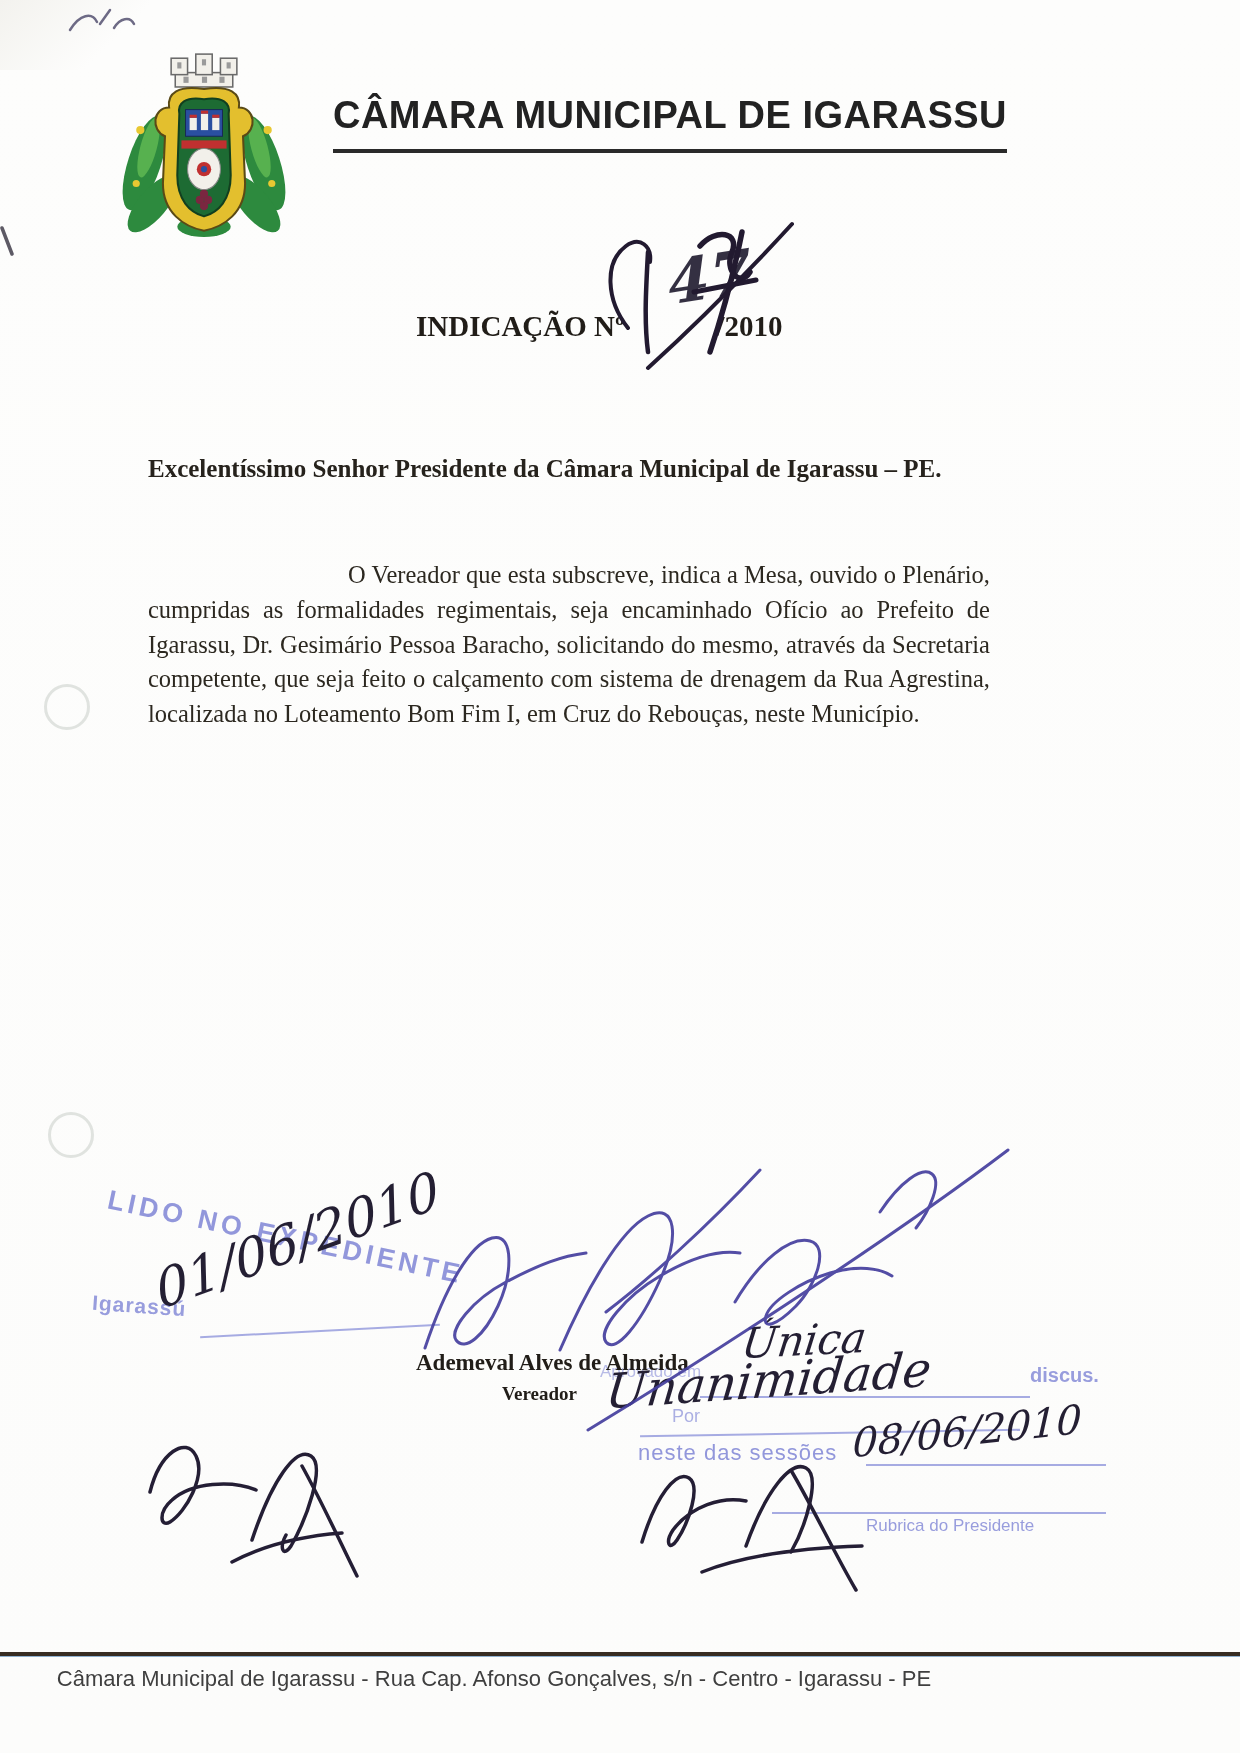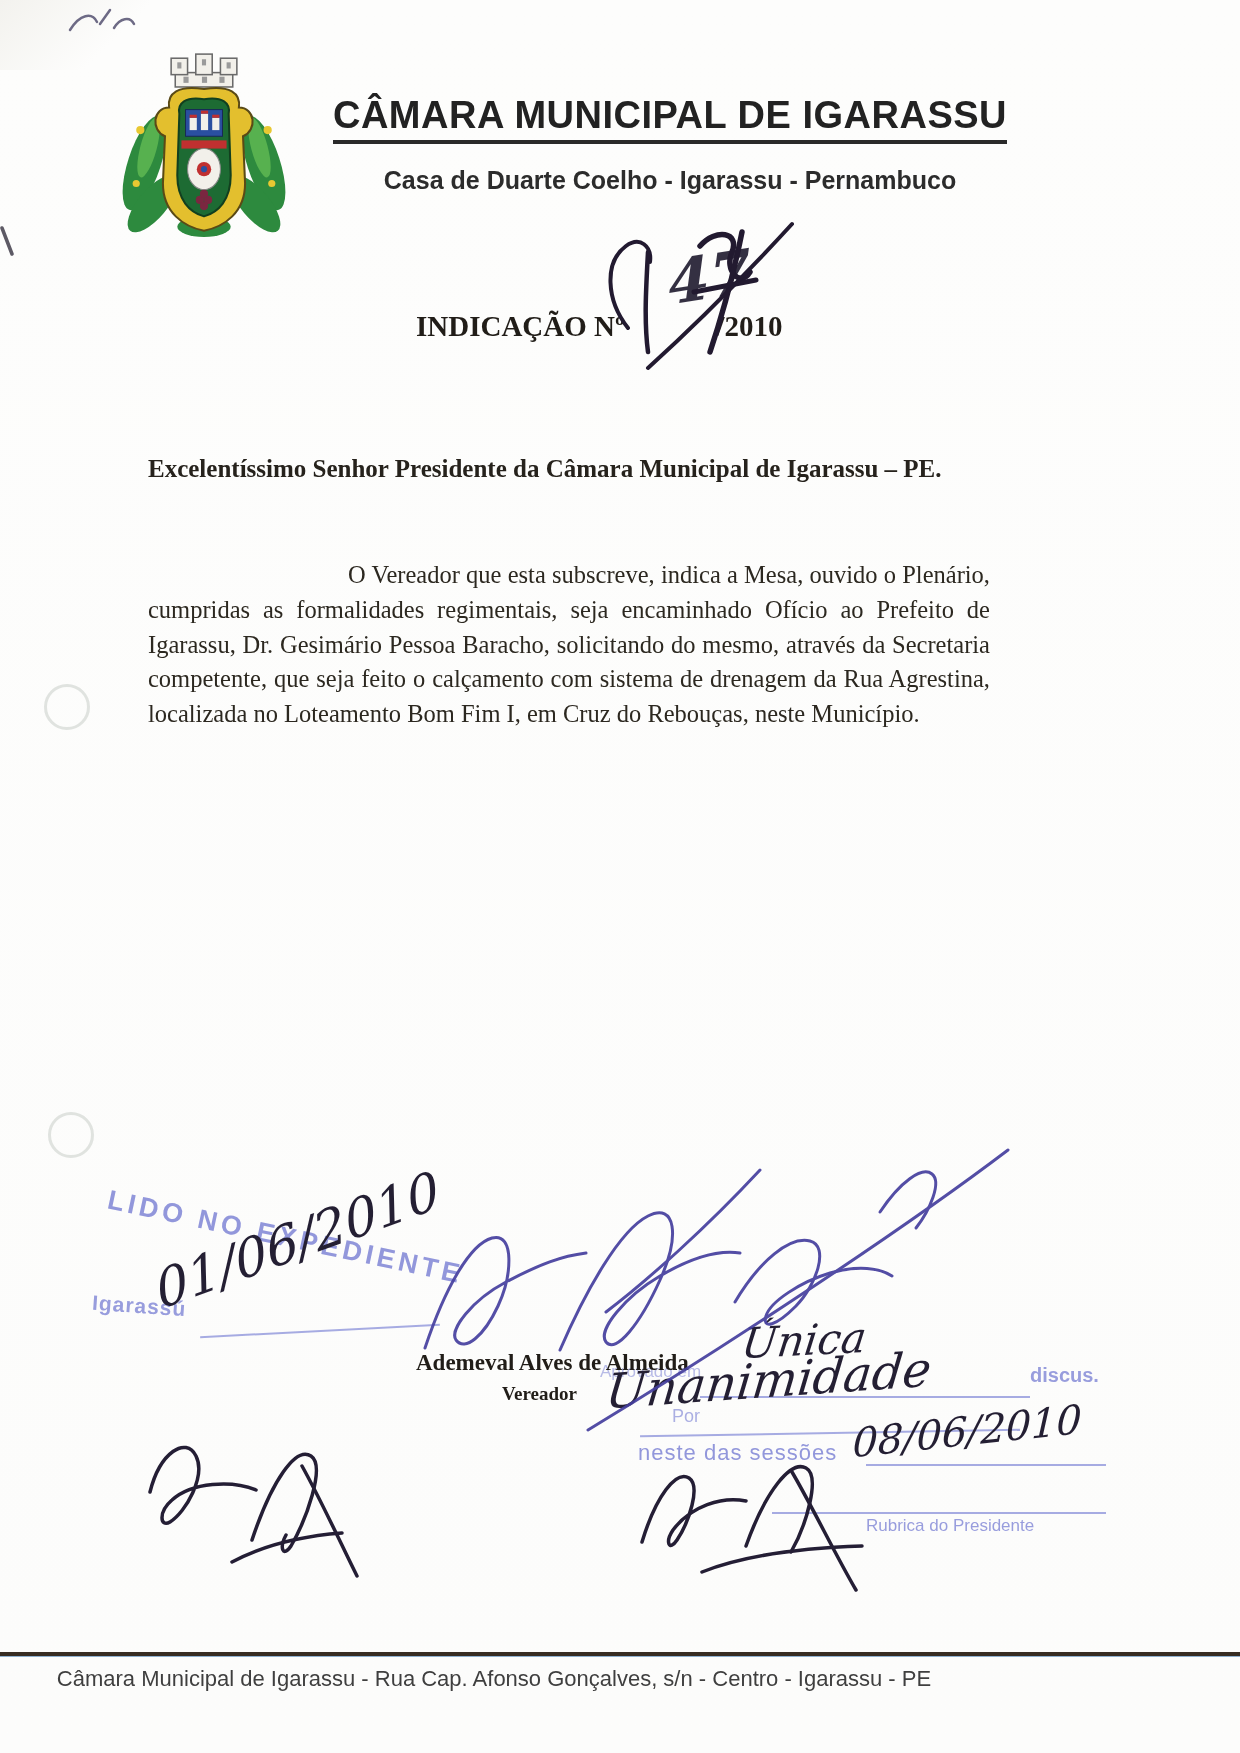--- a/index.html
+++ b/index.html
@@ -13,21 +13,21 @@
   
   .fold{position:absolute;left:0;top:0;width:150px;height:70px;
     background:linear-gradient(135deg,#f3f2ee 0%,#fdfdfc 70%);}
   .hole{position:absolute;width:40px;height:40px;border-radius:50%;
     border:3px solid #c9cdc9;opacity:.55;background:transparent;}
   
   .crest{position:absolute;left:120px;top:50px;width:168px;height:190px;}
   .hd-title{position:absolute;left:330px;top:94px;width:680px;text-align:center;
     font-family:"Liberation Sans",sans-serif;font-weight:bold;font-size:38px;
     letter-spacing:.5px;color:#222;}
-  .hd-title span{border-bottom:4px solid #2a2a2a;padding-bottom:4px;}
+  .hd-title span{border-bottom:4px solid #2a2a2a;padding-bottom:13px;}
   .hd-sub{position:absolute;left:330px;top:166px;width:680px;text-align:center;
     font-family:"Liberation Sans",sans-serif;font-weight:bold;font-size:25px;color:#2c2c2c;}
   
   .docline{position:absolute;left:416px;top:310px;width:420px;
     font-weight:bold;font-size:29px;color:#211d18;white-space:nowrap;}
   .docline .gap{display:inline-block;width:92px;}
   .hand{font-family:"DejaVu Serif",serif;font-style:italic;color:#241f33;}
   .hand-no{position:absolute;left:668px;top:242px;font-size:60px;font-weight:bold;
     transform:rotate(-9deg) skewX(-6deg);opacity:.92;}
   
@@ -134,21 +134,20 @@
       <circle cx="76" cy="146" r="4"></circle>
         <circle cx="84" cy="146" r="4"></circle>
       <circle cx="80" cy="152" r="4"></circle>
         <circle cx="80" cy="140" r="4"></circle>
     </g>
   </svg>
 
   <div class="hd-title">
     <span>CÂMARA MUNICIPAL DE IGARASSU</span>
   </div>
-  <div class="hd-sub">Casa de Duarte Coelho - Igarassu - Pernambuco</div>
 
   <div class="docline"><span>INDICAÇÃO Nº</span><span class="gap"></span><span>/2010</span></div>
   <div class="hand hand-no">47</div>
 
   <svg class="overlay" width="1240" height="1753" viewBox="0 0 1240 1753">
     <g fill="none" stroke="#221a30" stroke-linecap="round">
       <path d="M628 328 C 606 300 604 262 626 246 C 640 236 652 246 650 262" stroke-width="4"></path>
       <path d="M648 252 C 646 288 644 322 648 352" stroke-width="4.5"></path>
       <path d="M700 246 C 716 228 740 232 732 252 C 724 270 740 288 750 272" stroke-width="5.5"></path>
       <path d="M742 232 C 734 272 722 316 710 352" stroke-width="5.5"></path>

